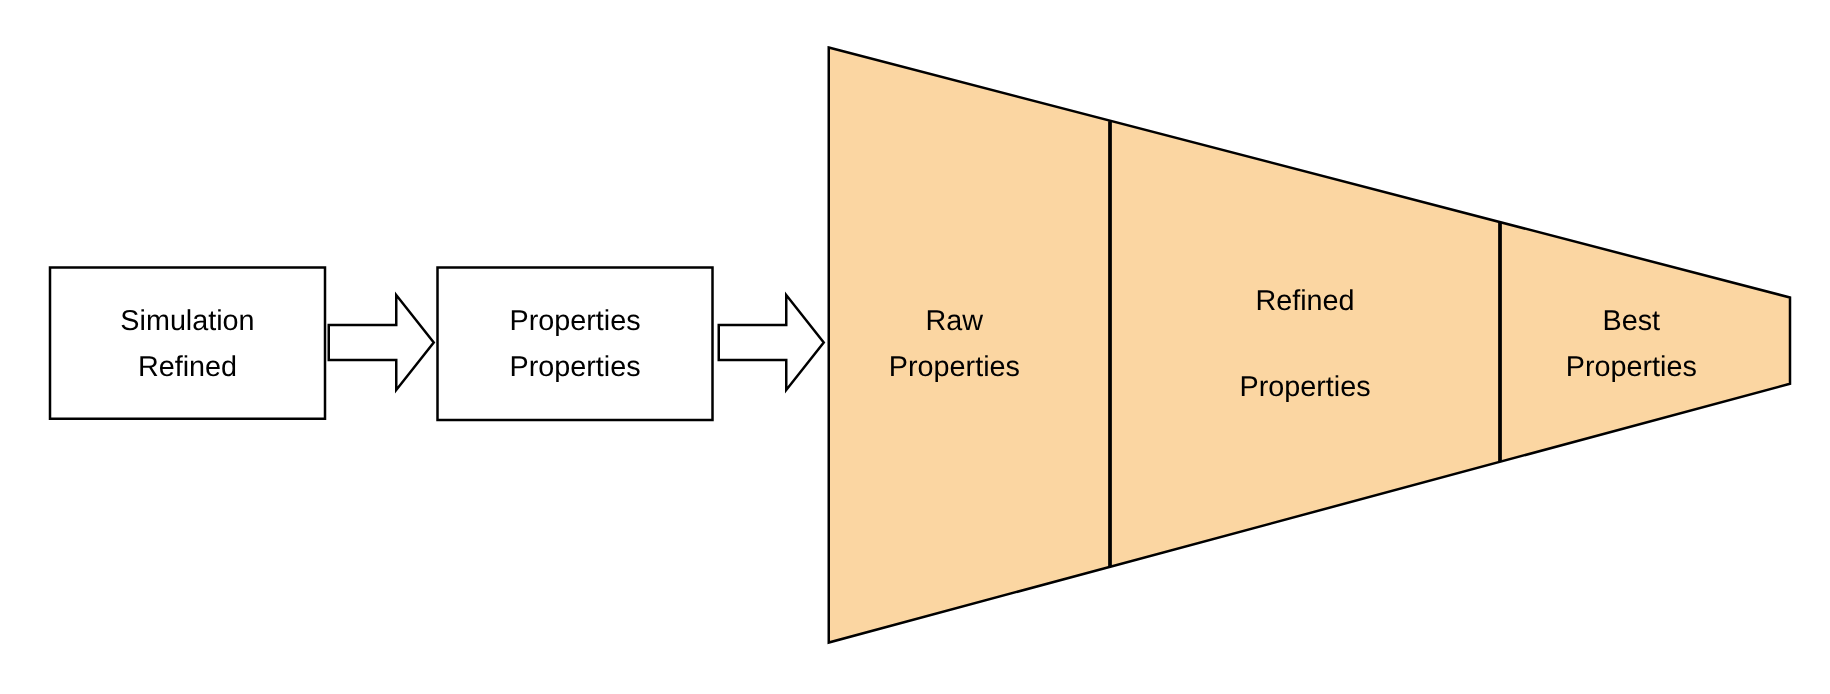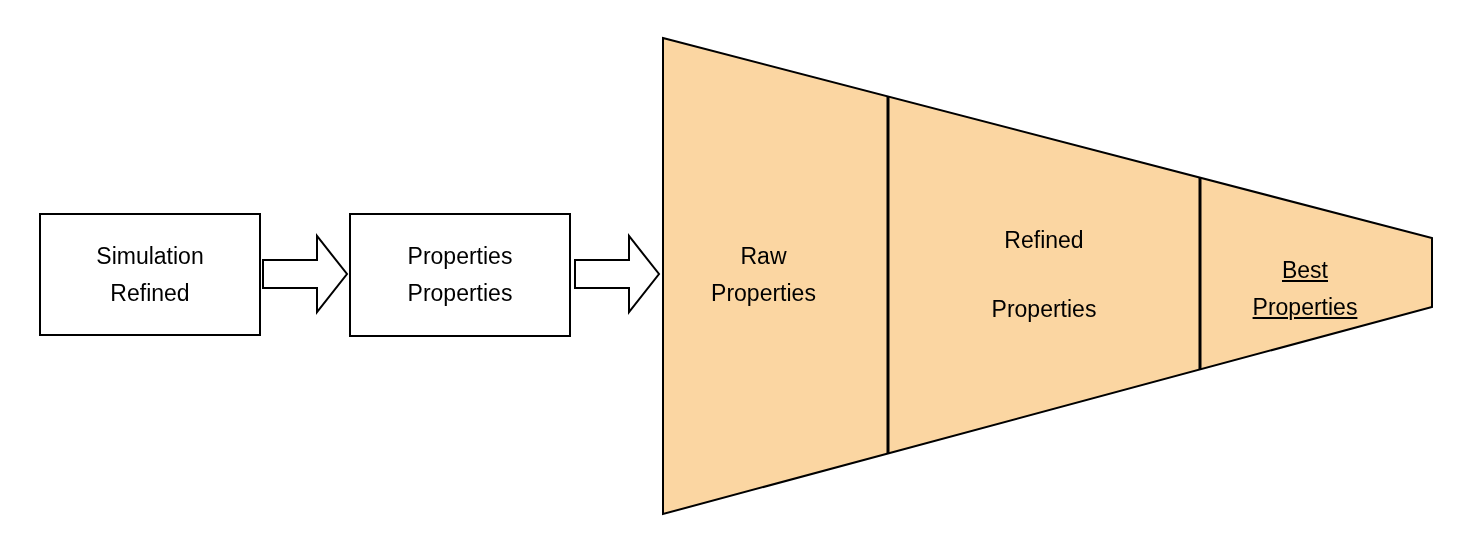--- a/index.html
+++ b/index.html
@@ -67,18 +67,18 @@
   <div class="label" style="left:652px; top:212px; width:223px; height:125px;">
     <span>Raw</span>
     <span>Properties</span>
   </div>
 
   <div class="label" style="left:888px; top:212px; width:312px; height:125px;gap:32px;">
     <span>Refined</span>
     <span>Properties</span>
   </div>
 
-  <div class="label" style="left:1195px; top:226px; width:220px; height:125px;text-decoration:underline;">
+  <div class="label" style="left:1195px; top:212px; width:220px; height:125px;">
     <span>Best</span>
     <span>Properties</span>
   </div>
 
 </div>
 
 </body></html>

